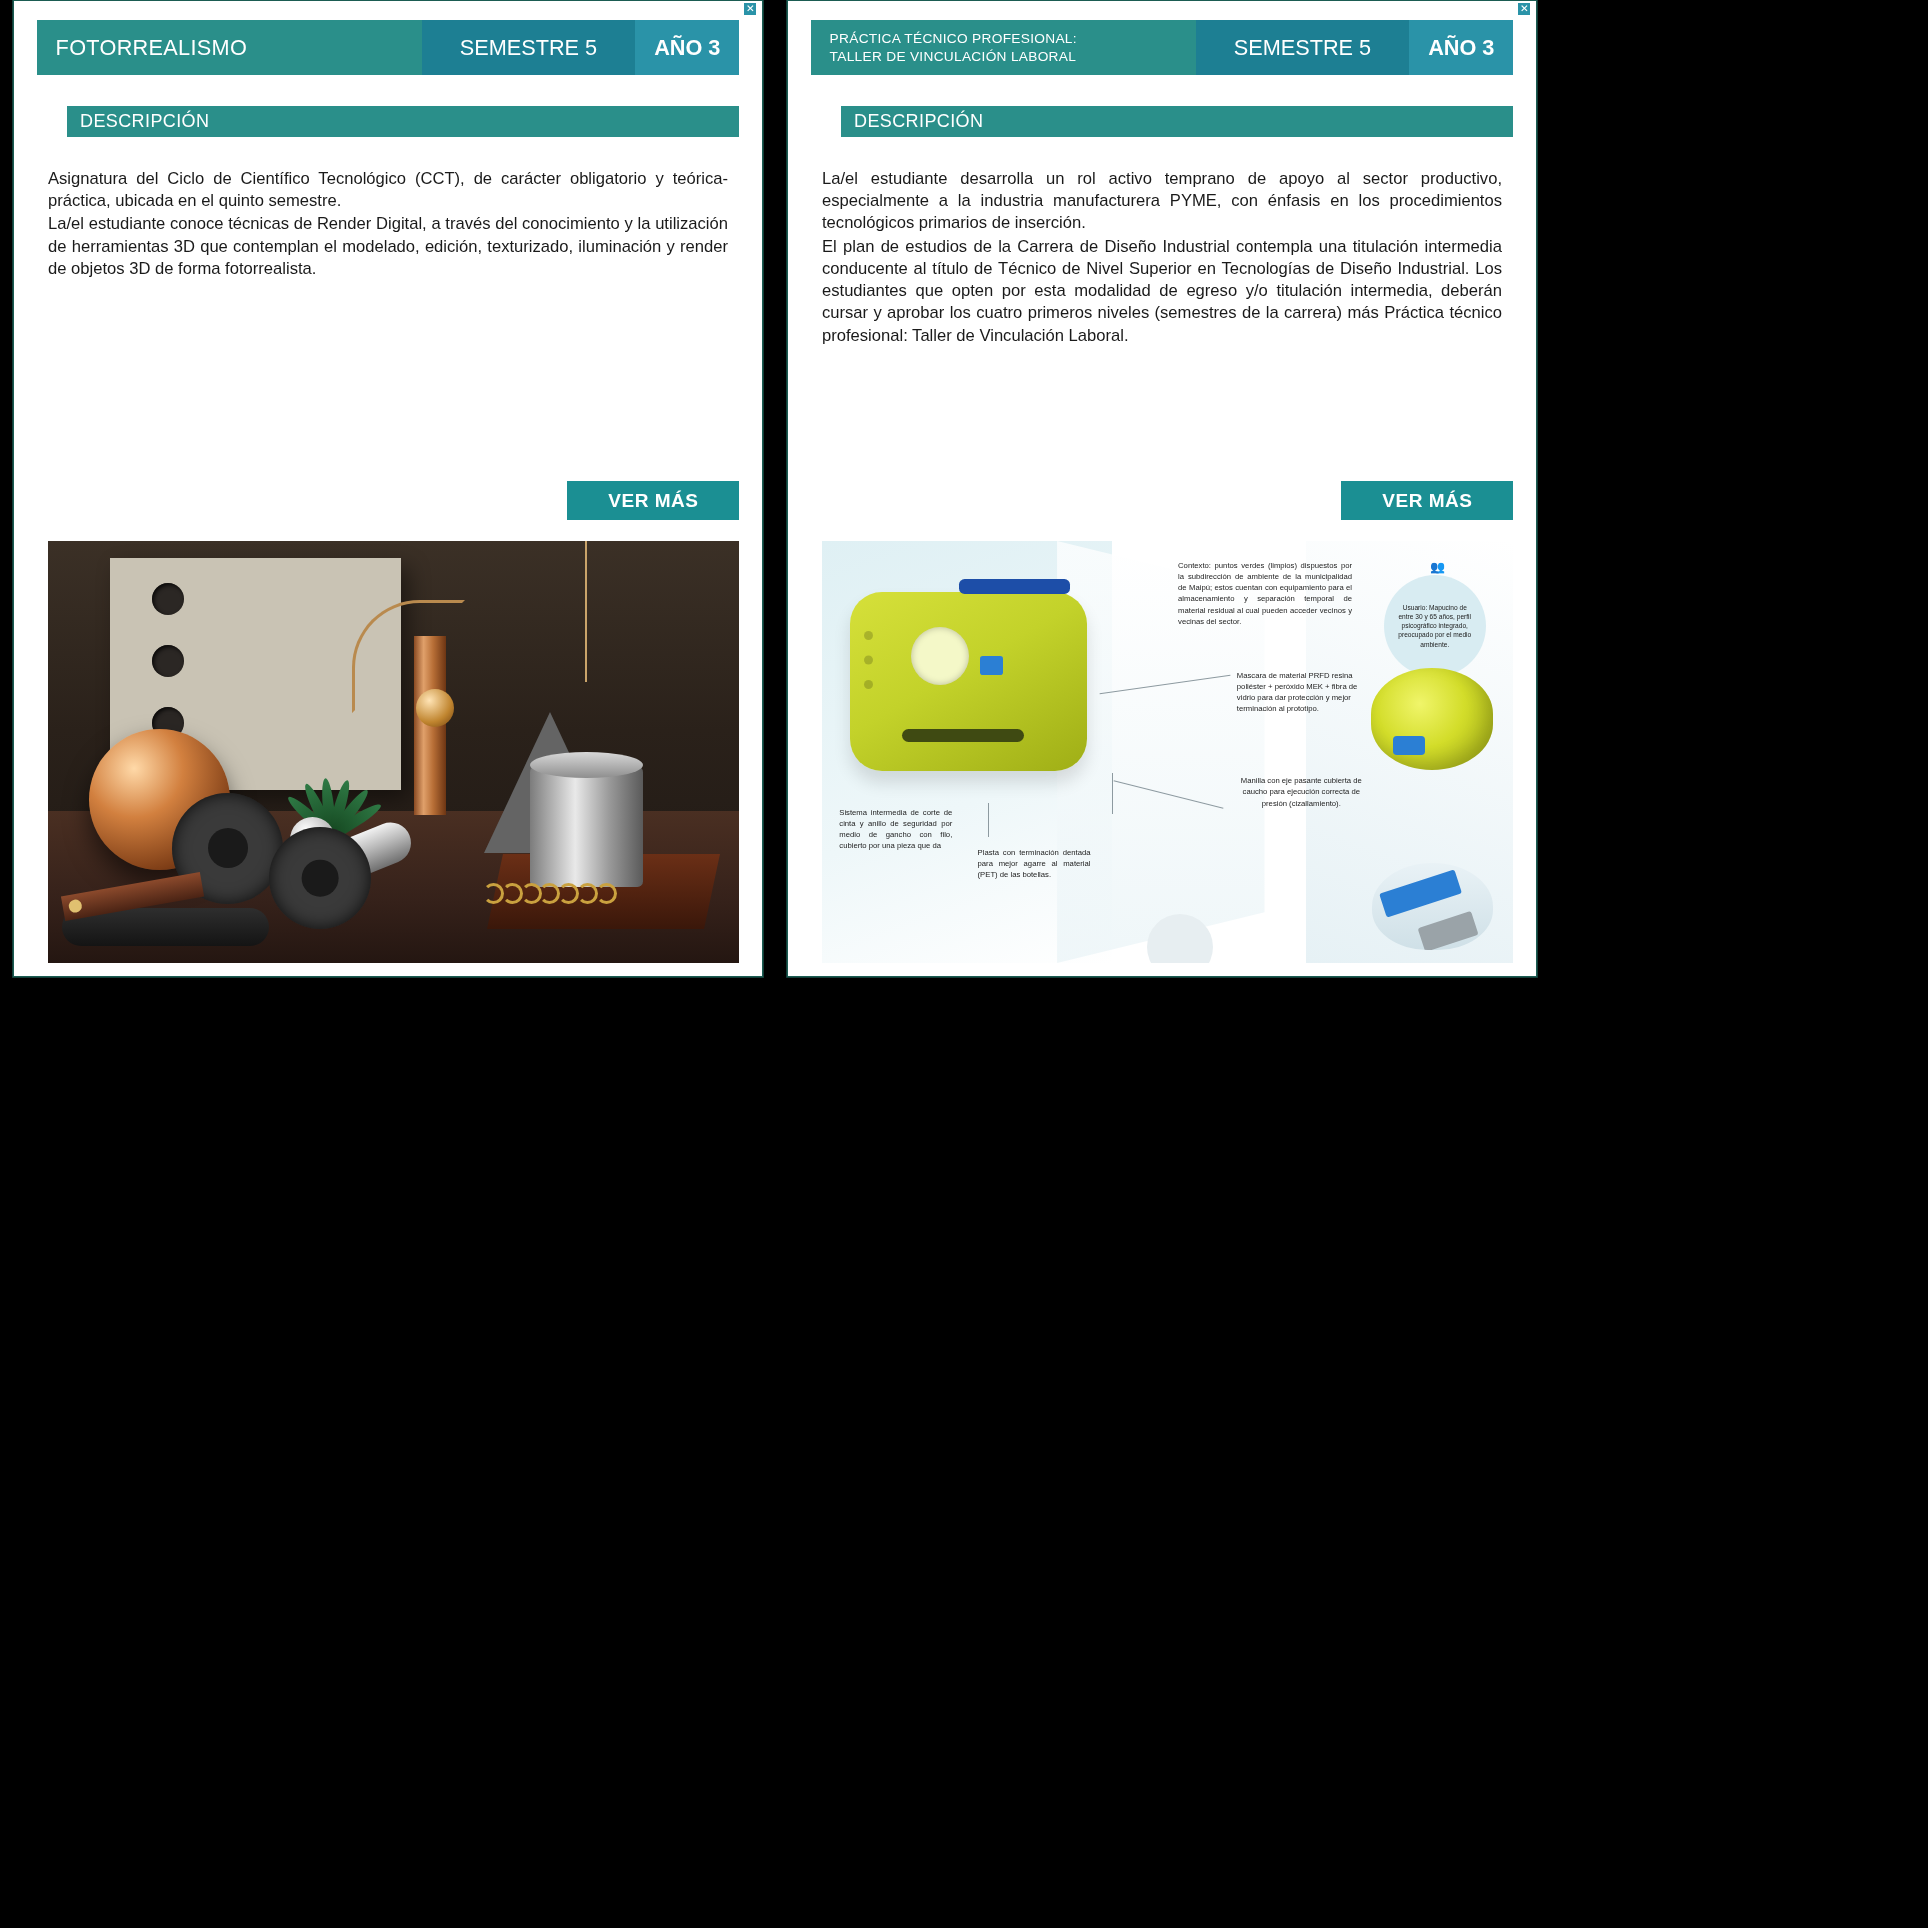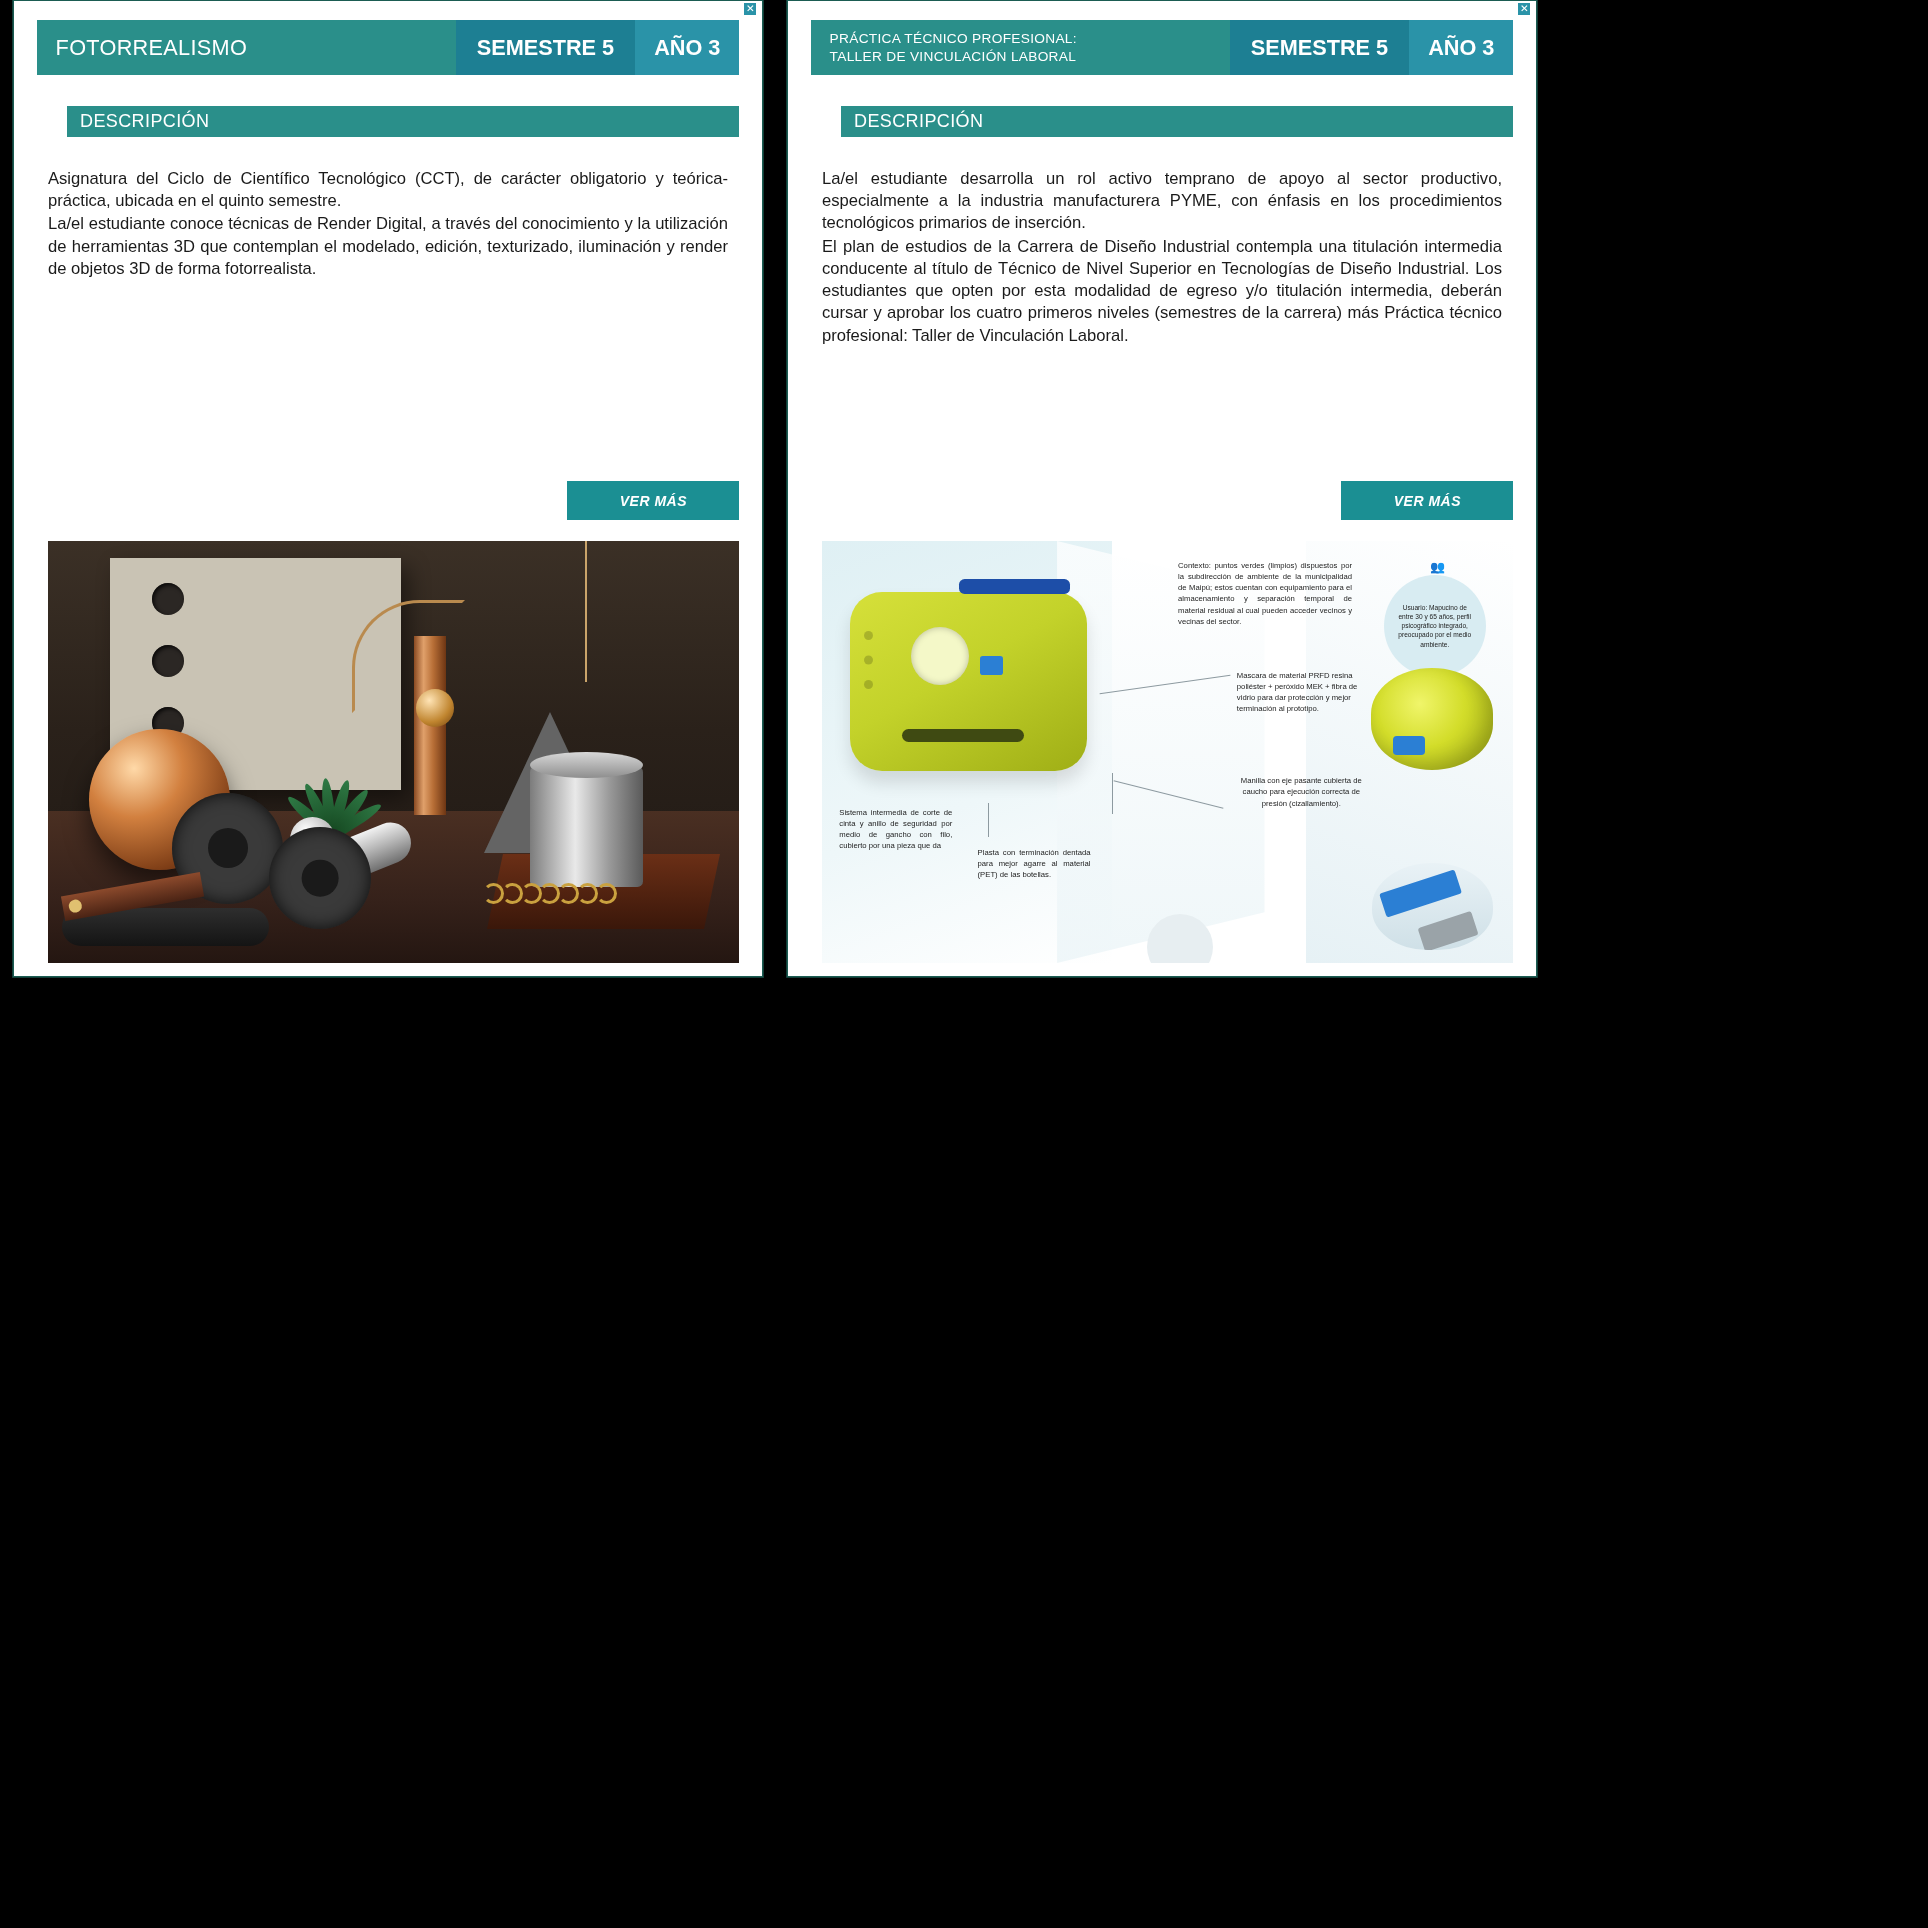--- a/index.html
+++ b/index.html
@@ -64,23 +64,23 @@
     letter-spacing: 0.3px;
   }
   .h-title.small {
     font-size: 13.7px;
     line-height: 1.25;
   }
   .h-sem {
     flex: 0 0 auto;
     background: #1d7f93;
     display: flex; align-items: center; justify-content: center;
-    padding: 0 21px;
+    padding: 0 38px;
     font-size: 21.7px;
-    font-weight: bold;
+    font-weight: normal;
   }
   .h-year {
     flex: 0 0 auto;
     background: #2a93a8;
     display: flex; align-items: center; justify-content: center;
     padding: 0 19px;
     font-size: 21.7px;
     font-weight: bold;
   }
 
@@ -108,26 +108,25 @@
   }
   .body-text p { margin: 0 0 0.9px 0; }
 
   
   .vermas {
     position: absolute;
     right: 22.6px;
     width: 172px; height: 39px;
     background: #1b8f93;
     color: #ffffff;
-    font-size: 14px;
+    font-size: 19px;
     font-weight: bold;
     letter-spacing: 0.5px;
     display: flex; align-items: center; justify-content: center;
     cursor: pointer;
-    font-style: italic;
   }
   .card.left  .vermas { top: 480px; }
   .card.right .vermas { top: 480px; }
 
   
   .media {
     position: absolute;
     left: 34px; right: 22.6px;
     top: 540px;
     height: 422px;

